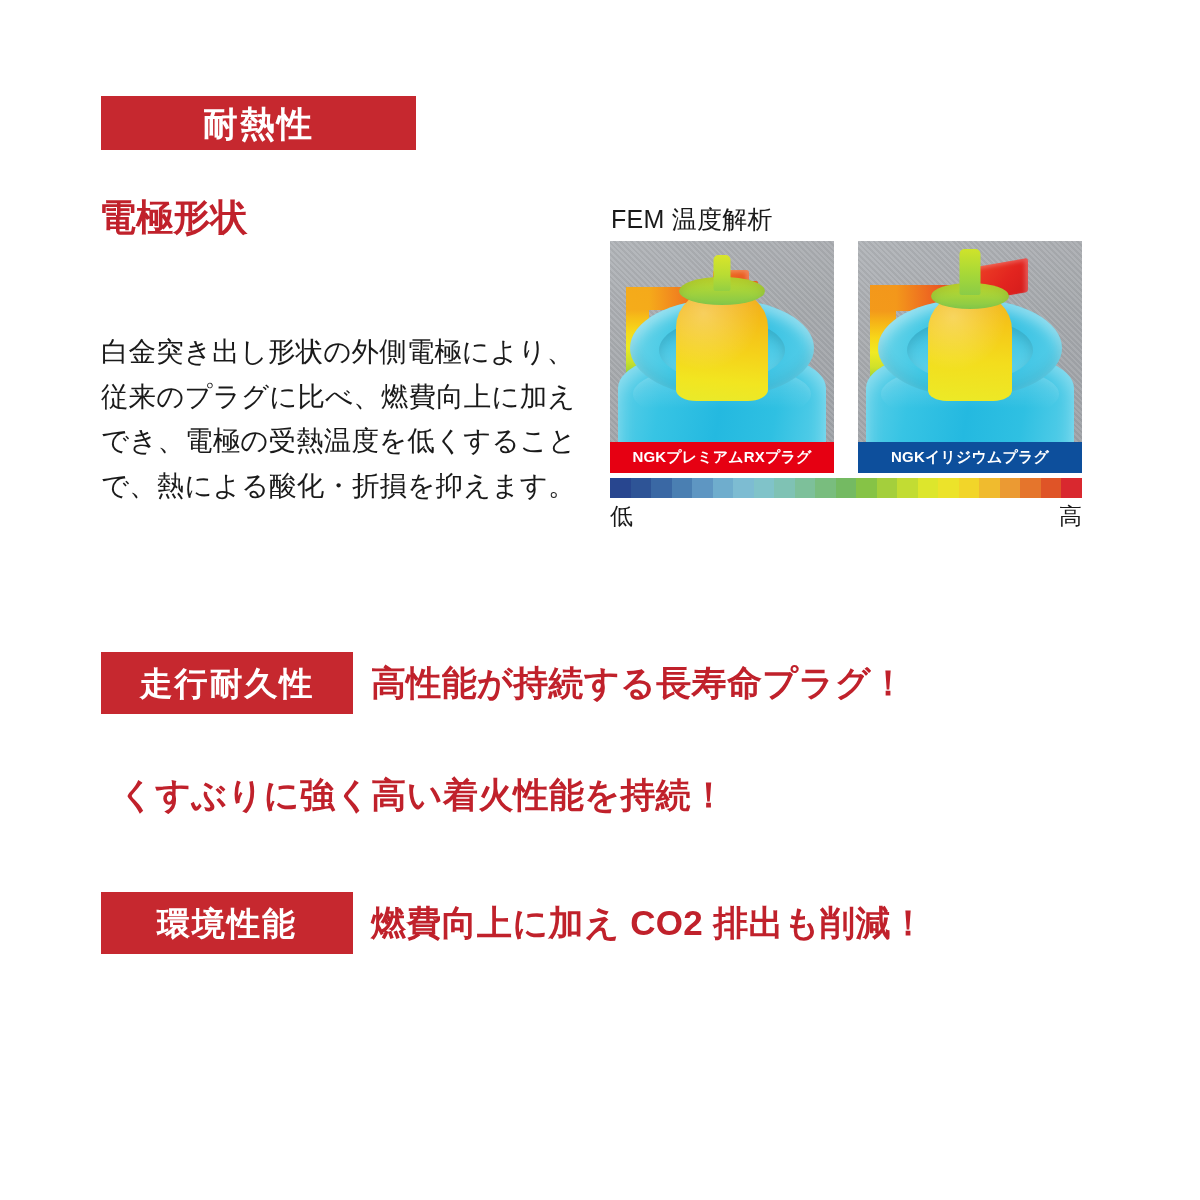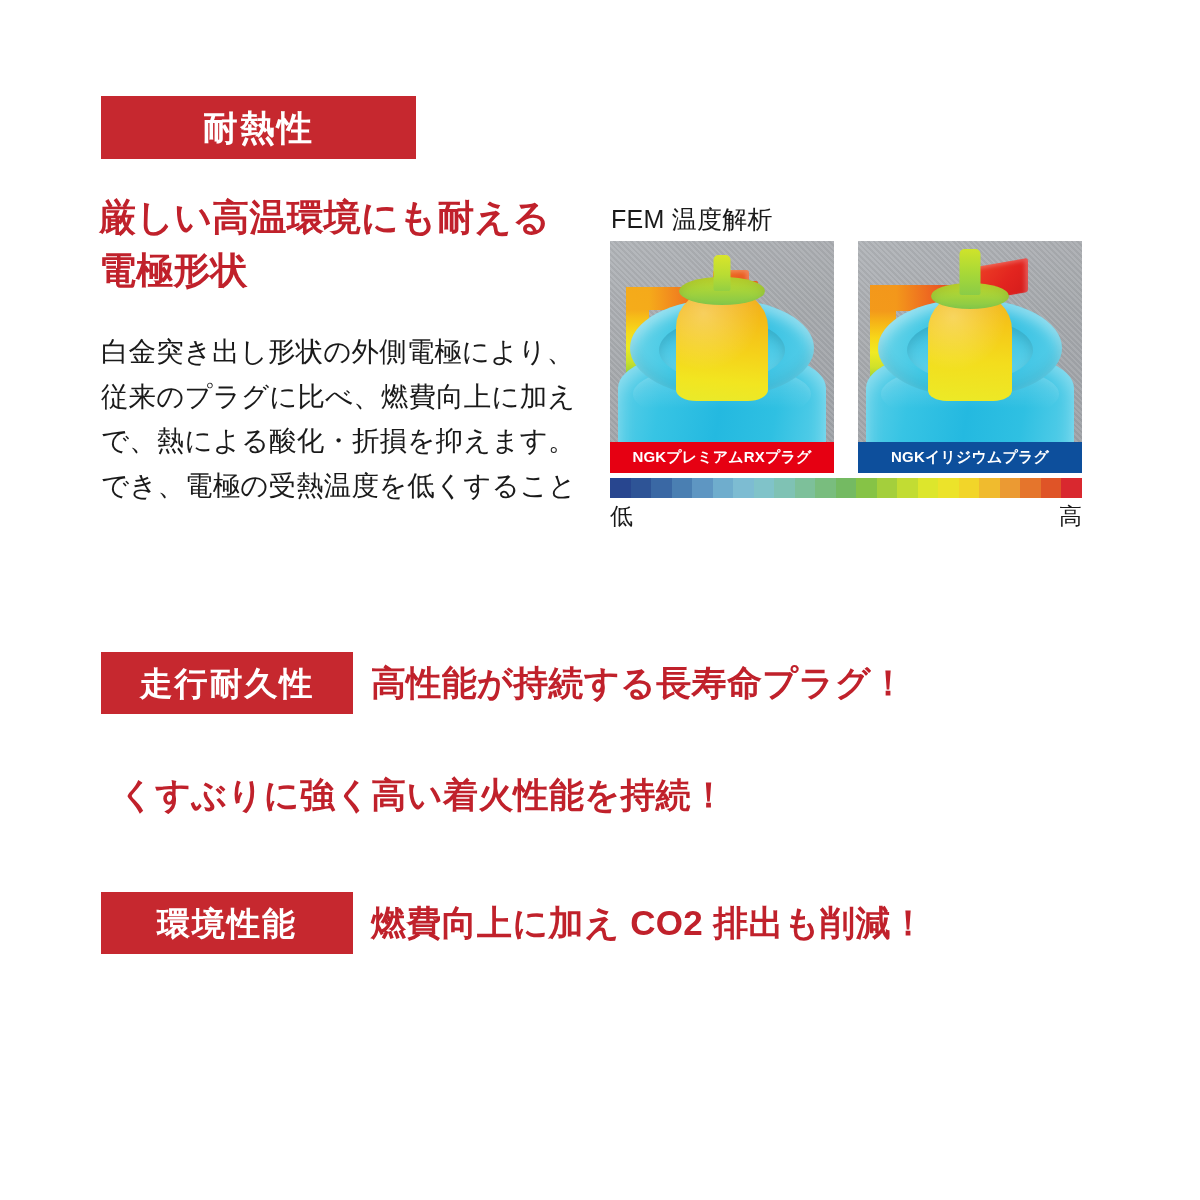--- a/index.html
+++ b/index.html
@@ -32,21 +32,21 @@
     line-height: 1;
     user-select: none;
   }
 
   
   .badge-heat {
     position: absolute;
     left: 101px;
     top: 96px;
     width: 315px;
-    height: 63px;
+    height: 54px;
     font-size: 35px;
   }
 
   .lead {
     position: absolute;
     left: 99px;
     top: 192px;
     width: 500px;
     color: #c0212b;
     font-size: 37px;
@@ -341,29 +341,28 @@
   }
 </style>
 </head>
 <body>
 
 <div class="page">
 
   <div class="badge badge-heat">耐熱性</div>
 
   <div class="lead">
-    <div>厳しい高温環境にも耐える</div>
     <div>電極形状</div>
   </div>
 
   <div class="body-copy">
     <div>白金突き出し形状の外側電極により、</div>
     <div>従来のプラグに比べ、燃費向上に加え</div>
+    <div>でき、電極の受熱温度を低くすること</div>
     <div>で、熱による酸化・折損を抑えます。</div>
-    <div>でき、電極の受熱温度を低くすること</div>
   </div>
 
   <div class="fem-title">FEM 温度解析</div>
 
   <div class="fem-panels">
 
     <div class="fem-panel">
       <div class="ge-arm"></div>
       <div class="ge-tip"></div>
       <div class="ge-stub"></div>

